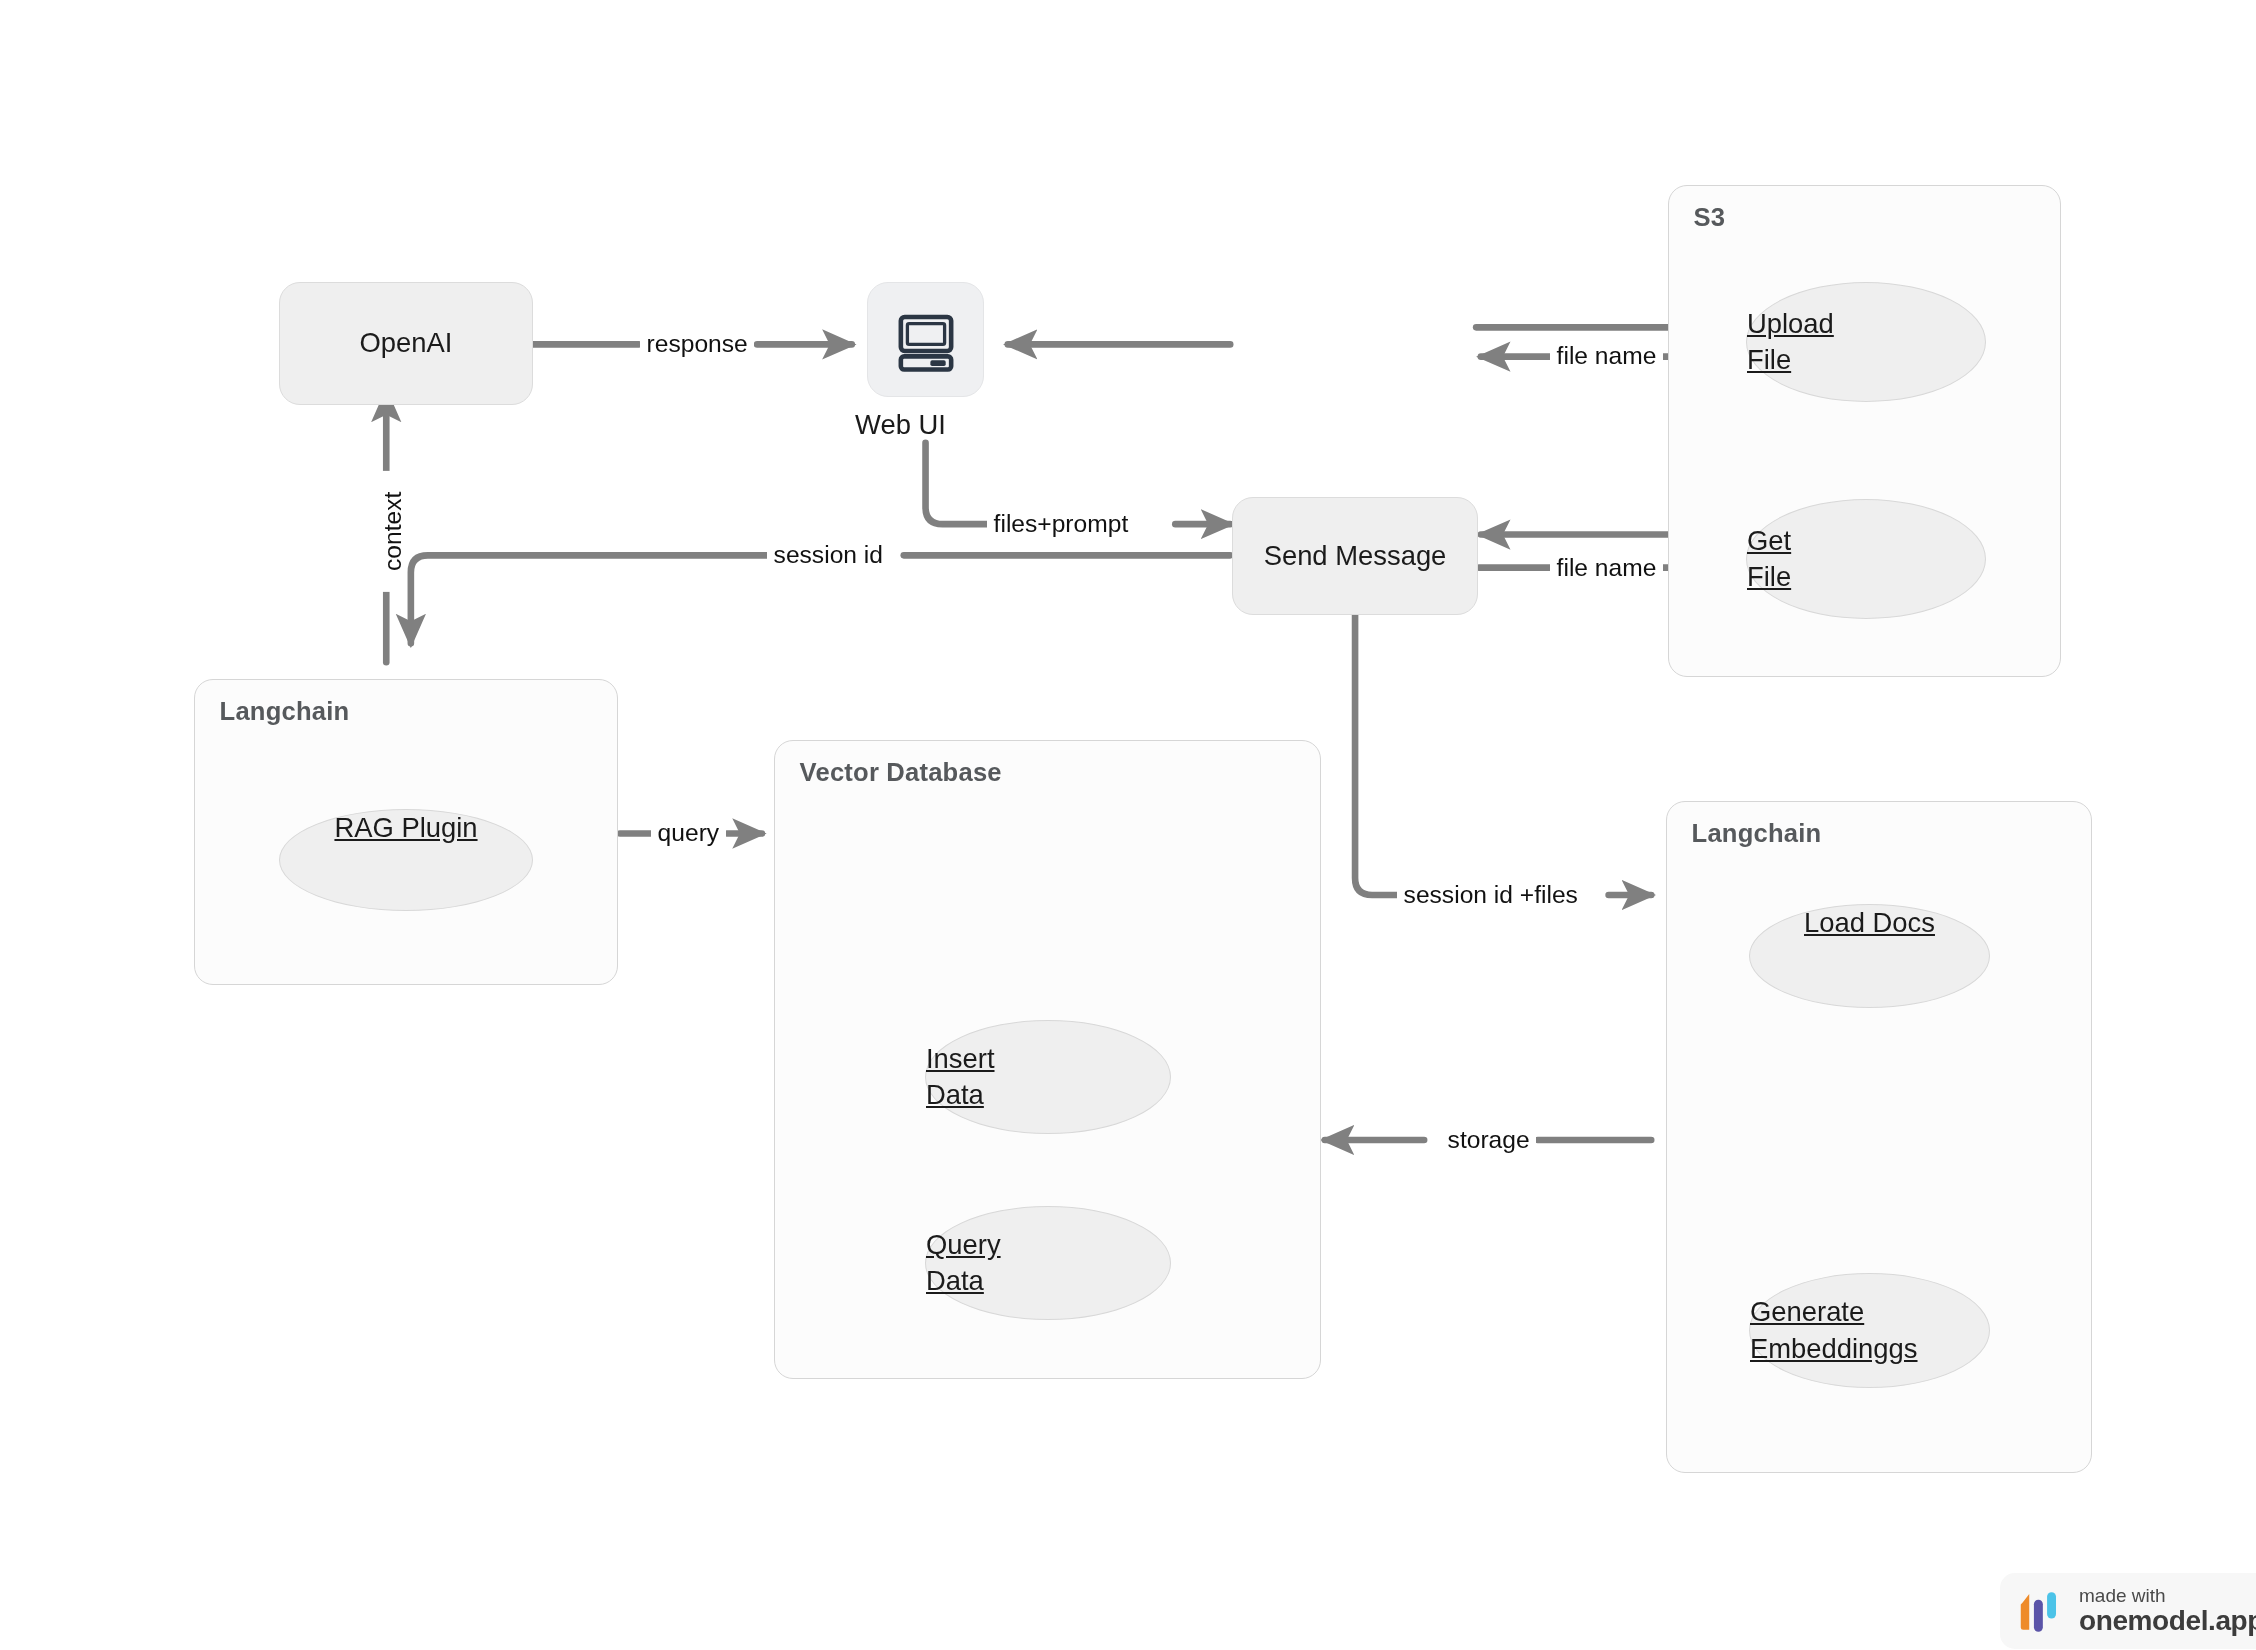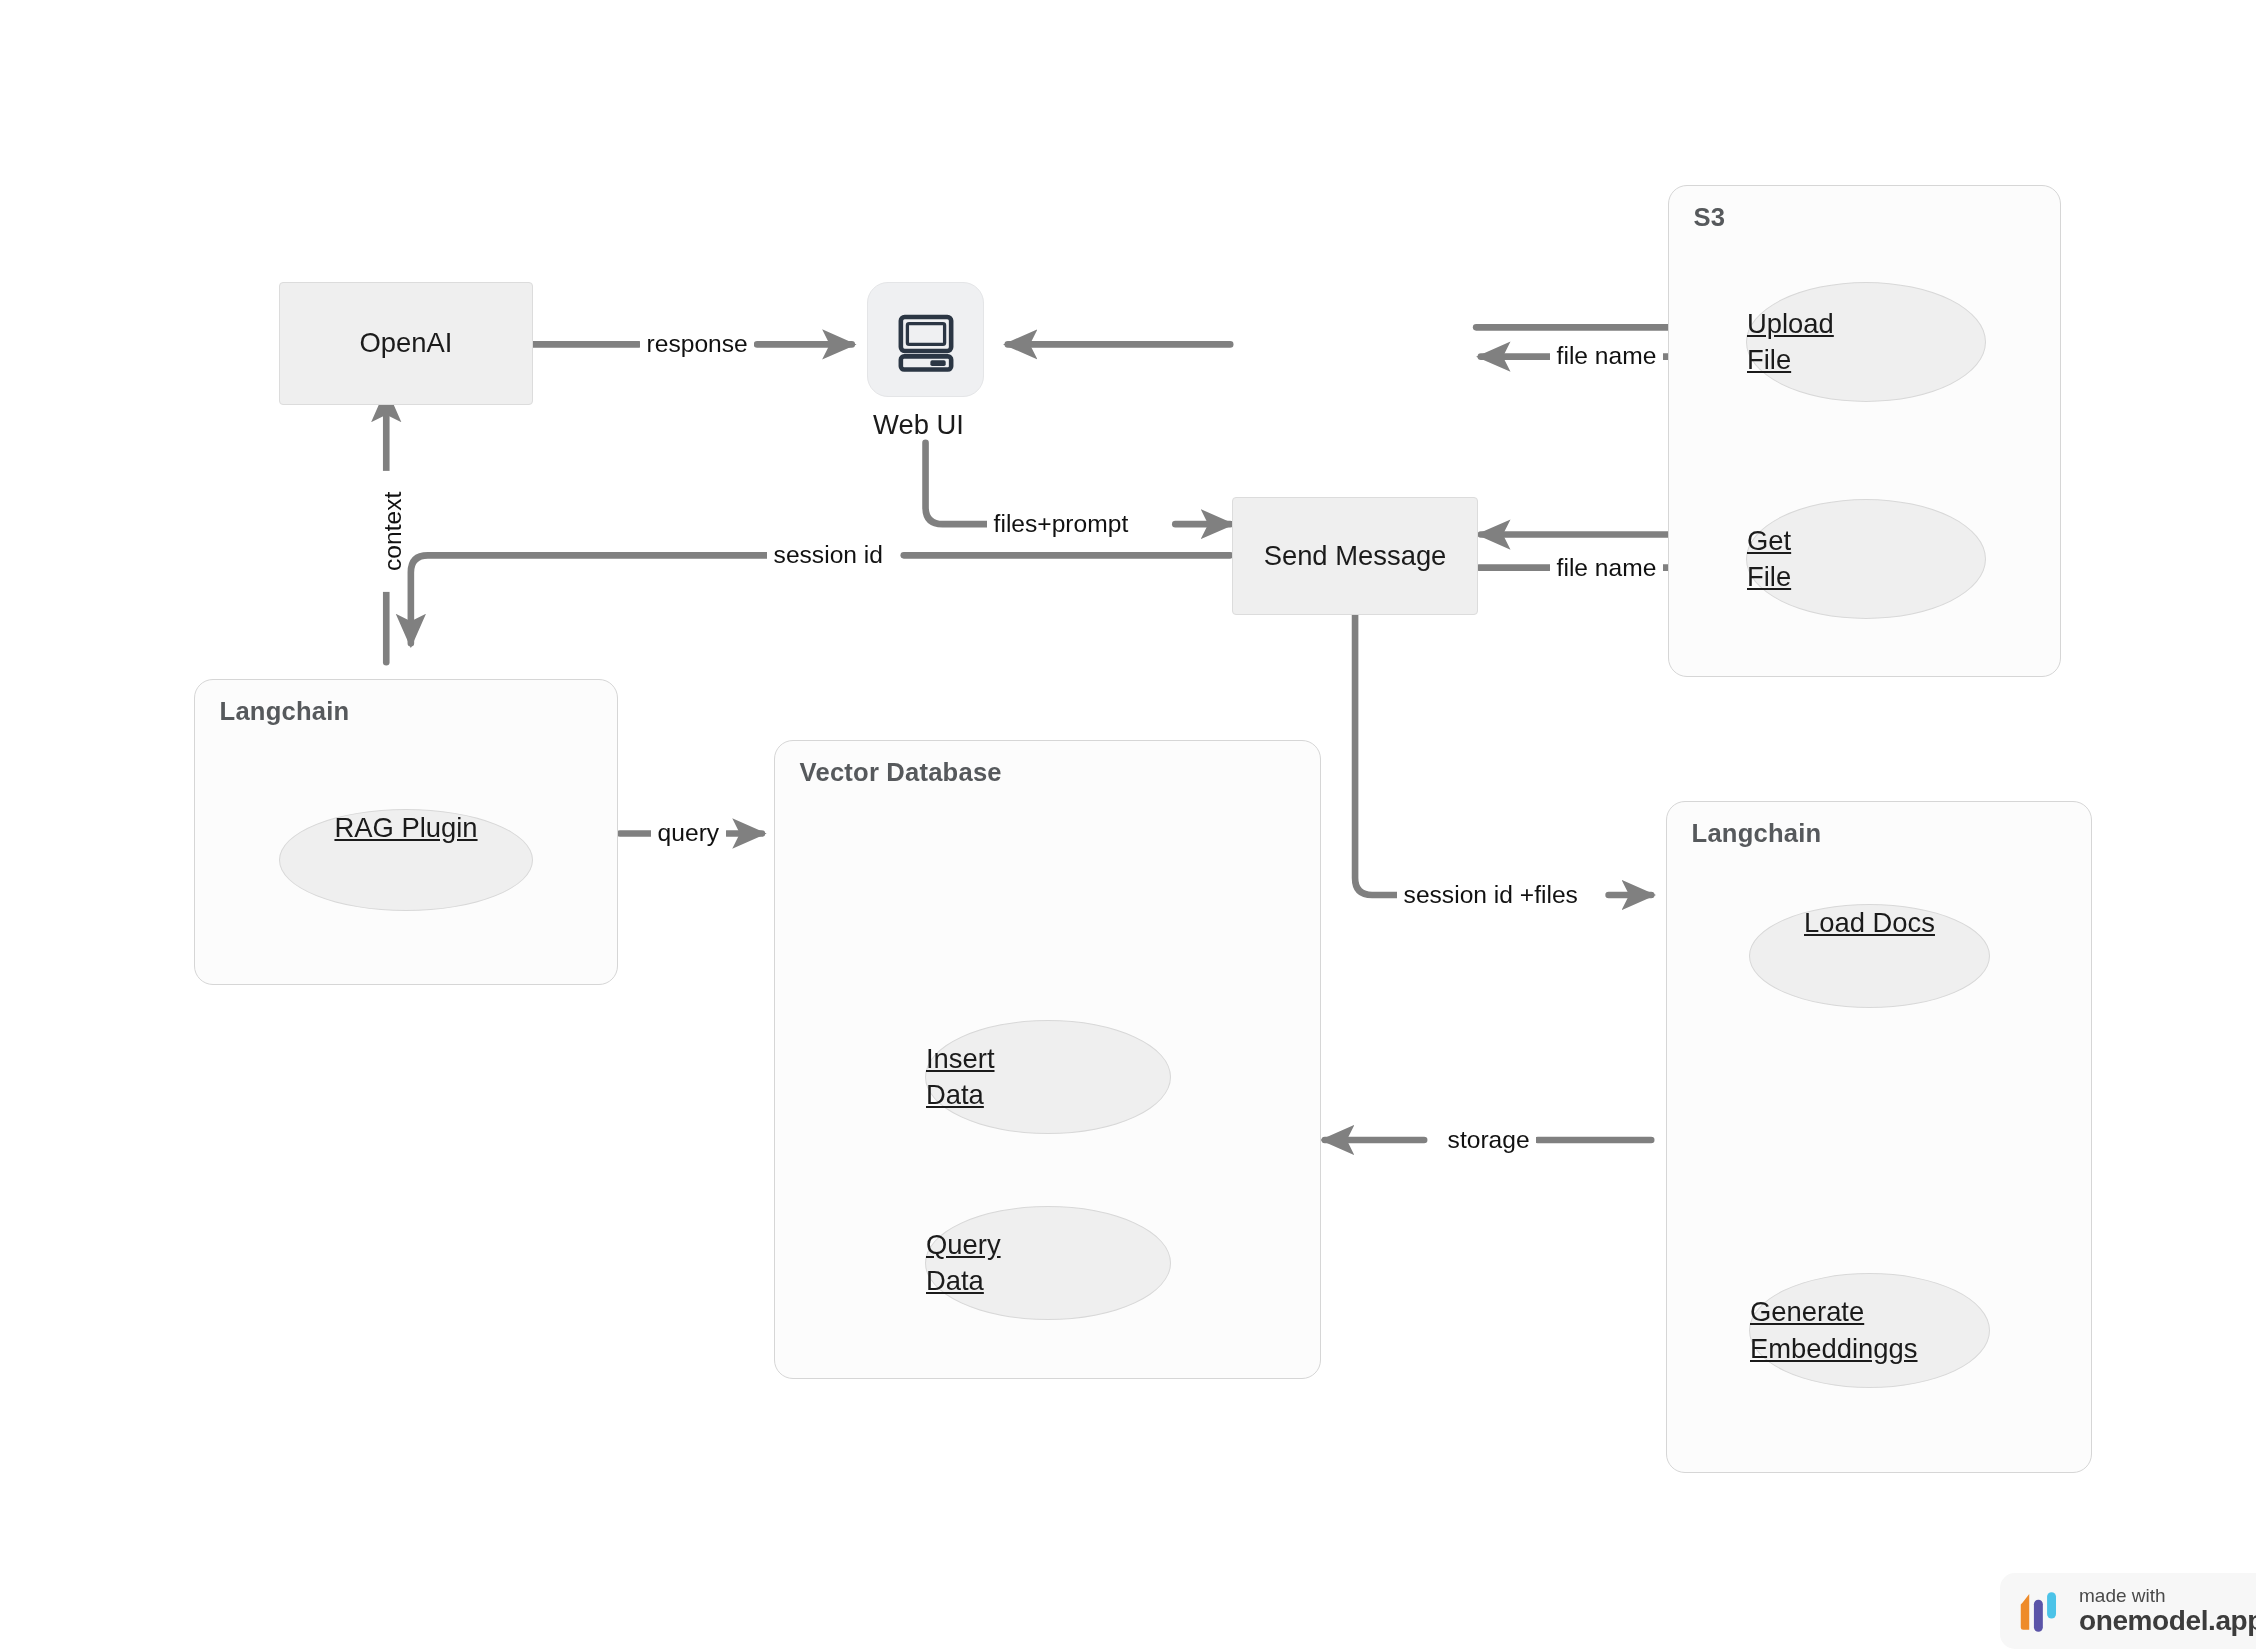--- a/index.html
+++ b/index.html
@@ -44,21 +44,21 @@
     letter-spacing: 0.2px;
     white-space: nowrap;
     font-weight: bold;
   }
 
   
   .node-rect {
     position: absolute;
     background: #efefef;
     border: 1.9px solid #dcdcdc;
-    border-radius: 4px;
+    border-radius: 21px;
     box-sizing: border-box;
     display: flex;
     align-items: center;
     justify-content: center;
     text-align: center;
     font-size: 27.4px;
     color: #1b1b1b;
     line-height: 1.2;
   }
 
@@ -216,21 +216,21 @@
   </div>
 
   <div class="node-icon" style="left:867px; top:282px; width:117px; height:115px;">
     <svg width="70" height="70" viewBox="0 0 64 64">
       <rect x="9" y="11" width="46" height="31" rx="3.5" fill="none" stroke="#2b3644" stroke-width="4.2"></rect>
       <rect x="15" y="17" width="34" height="19" rx="1.5" fill="none" stroke="#2b3644" stroke-width="3"></rect>
       <rect x="9" y="47" width="46" height="12" rx="3" fill="none" stroke="#2b3644" stroke-width="4.2"></rect>
       <rect x="36" y="50.5" width="14" height="5.2" rx="1.6" fill="#2b3644"></rect>
     </svg>
   </div>
-  <div class="icon-caption" style="left:803px; top:409px; width:231px;">
+  <div class="icon-caption" style="left:785px; top:409px; width:231px;">
     <span>Web UI</span>
   </div>
 
   <div class="node-ellipse" style="left:1746px; top:282px; width:240px; height:120px; flex-direction:column;">
     <span>Upload</span>
     <span>File</span>
   </div>
 
   <div class="node-ellipse" style="left:1746px; top:499px; width:240px; height:120px; flex-direction:column;">
     <span>Get</span>

